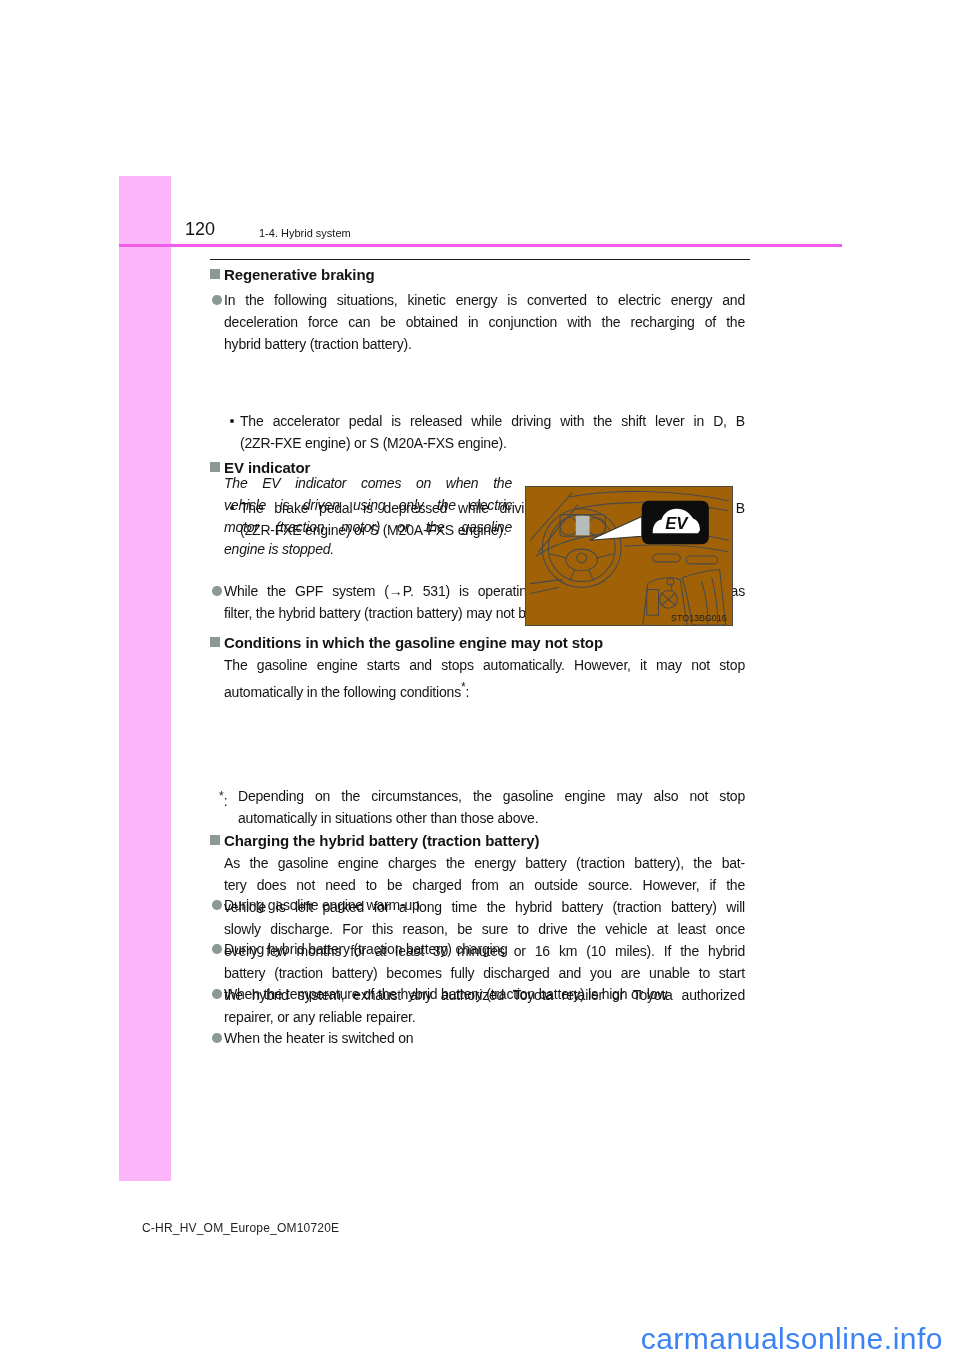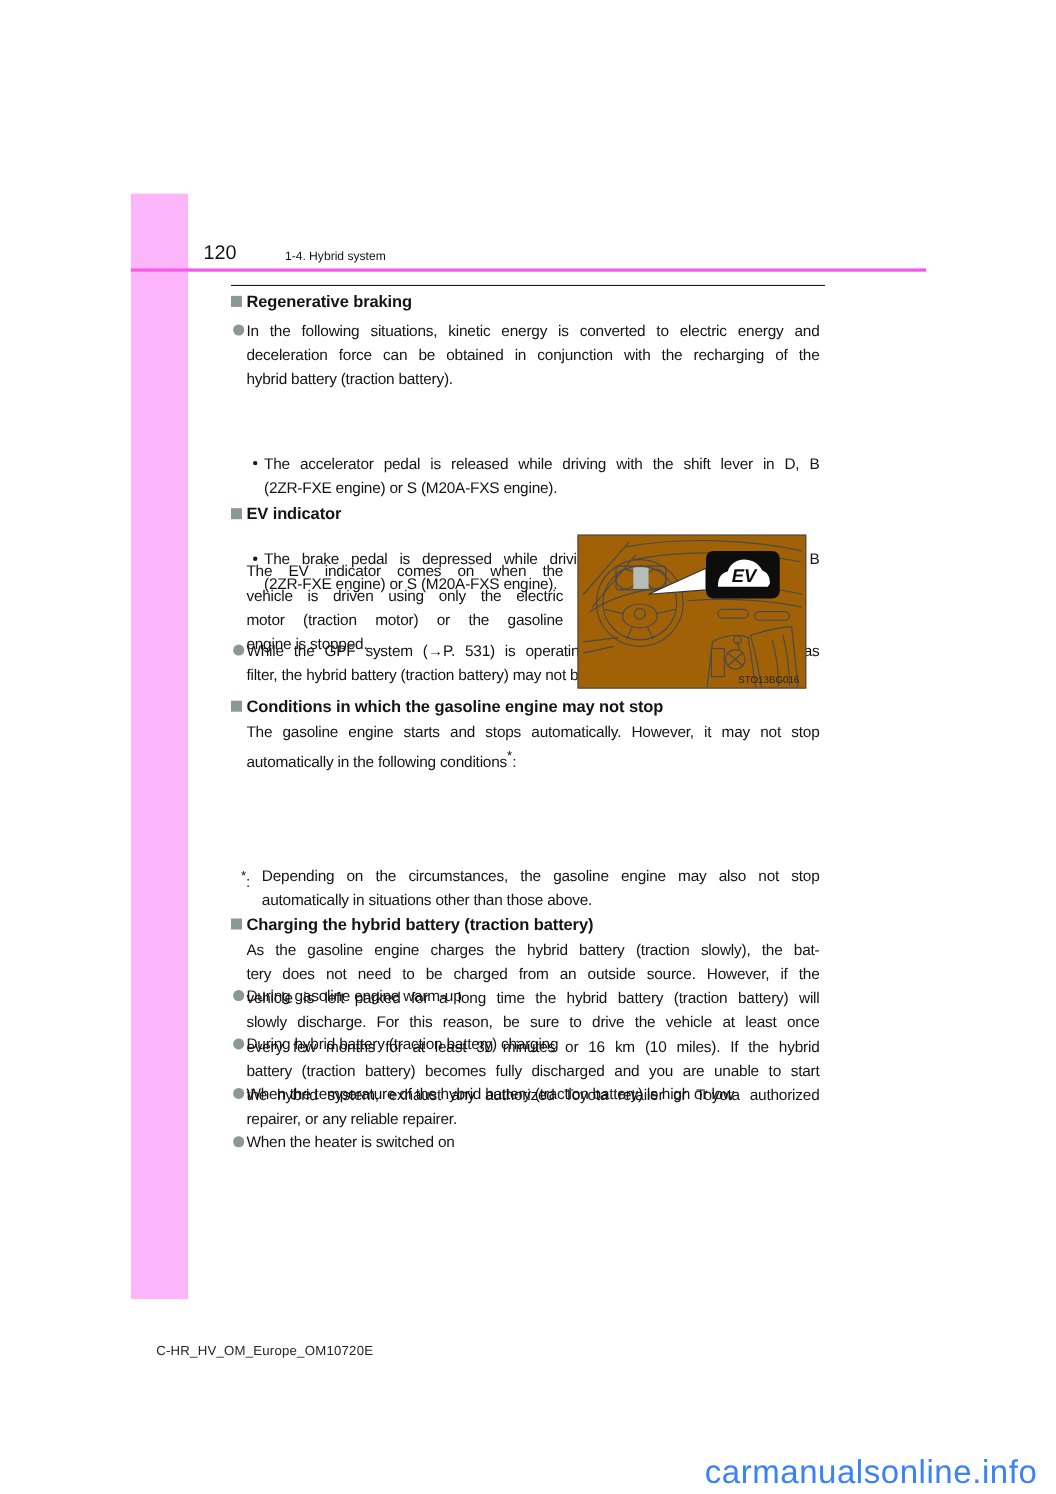--- a/index.html
+++ b/index.html
@@ -23,21 +23,21 @@
   .bdot{position:absolute;left:2px;top:6px;width:9.5px;height:9.5px;border-radius:50%;background:#8b9894;}
   .sub{padding-left:30px;position:relative;}
   .sdot{position:absolute;left:20px;top:9px;width:4px;height:4px;border-radius:50%;background:#1a1a1a;}
   .para{margin-left:14px;width:521px;}
   .jl{font-size:14px;line-height:22px;letter-spacing:-0.2px;text-align:justify;text-align-last:justify;}
   .jl.last{text-align-last:left;}
   .b-w{width:521px;}
   .sub .jl{width:505px;}
   sup.ast{font-size:12px;vertical-align:6px;letter-spacing:0;}
   
-  #ev-text{left:0;top:508px;width:302px;padding-left:14px;box-sizing:border-box;}
+  #ev-text{left:0;top:472px;width:302px;padding-left:14px;box-sizing:border-box;font-style:italic;}
   #figure{left:315px;top:486px;width:208px;height:140px;border:1px solid #4a4a4a;background:#a16207;box-sizing:border-box;}
   #figure svg{display:block;width:100%;height:100%;}
   
   .cond-item{left:0;width:535px;}
   .cond-item .jl{text-align:left;text-align-last:left;}
   
   #footnote{left:0;top:785px;width:535px;padding-left:28px;box-sizing:border-box;position:absolute;}
   #fn-marker{position:absolute;left:9px;top:0;font-size:14px;line-height:22px;}
   #footnote .jl{width:507px;}
   
@@ -179,21 +179,21 @@
       <div class="jl">Depending on the circumstances, the gasoline engine may also not stop</div>
       <div class="jl last">automatically in situations other than those above.</div>
     </div>
 
     <div class="abs sec-head" style="top:830px;left:0;">
       <span class="sq"></span>
       <span>Charging the hybrid battery (traction battery)</span>
     </div>
 
     <div class="abs para" style="top:852px;left:0;">
-      <div class="jl">As the gasoline engine charges the hybrid battery (traction slowly), the bat-</div>
+      <div class="jl">As the gasoline engine charges the energy battery (traction battery), the bat-</div>
       <div class="jl">tery does not need to be charged from an outside source. However, if the</div>
       <div class="jl">vehicle is left parked for a long time the hybrid battery (traction battery) will</div>
       <div class="jl">slowly discharge. For this reason, be sure to drive the vehicle at least once</div>
       <div class="jl">every few months for at least 30 minutes or 16 km (10 miles). If the hybrid</div>
       <div class="jl">battery (traction battery) becomes fully discharged and you are unable to start</div>
       <div class="jl">the hybrid system, exhaust any authorized Toyota retailer or Toyota authorized</div>
       <div class="jl last">repairer, or any reliable repairer.</div>
     </div>
   </div>
 

